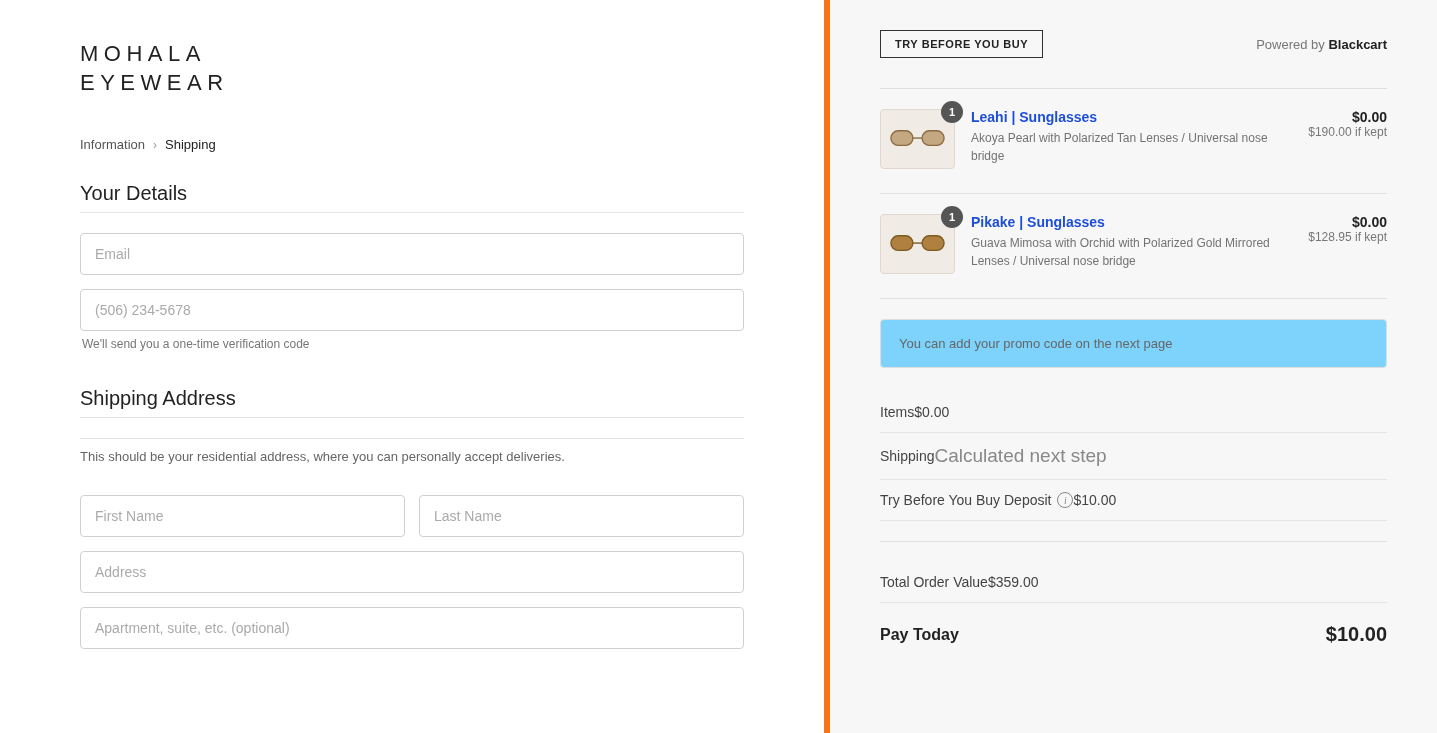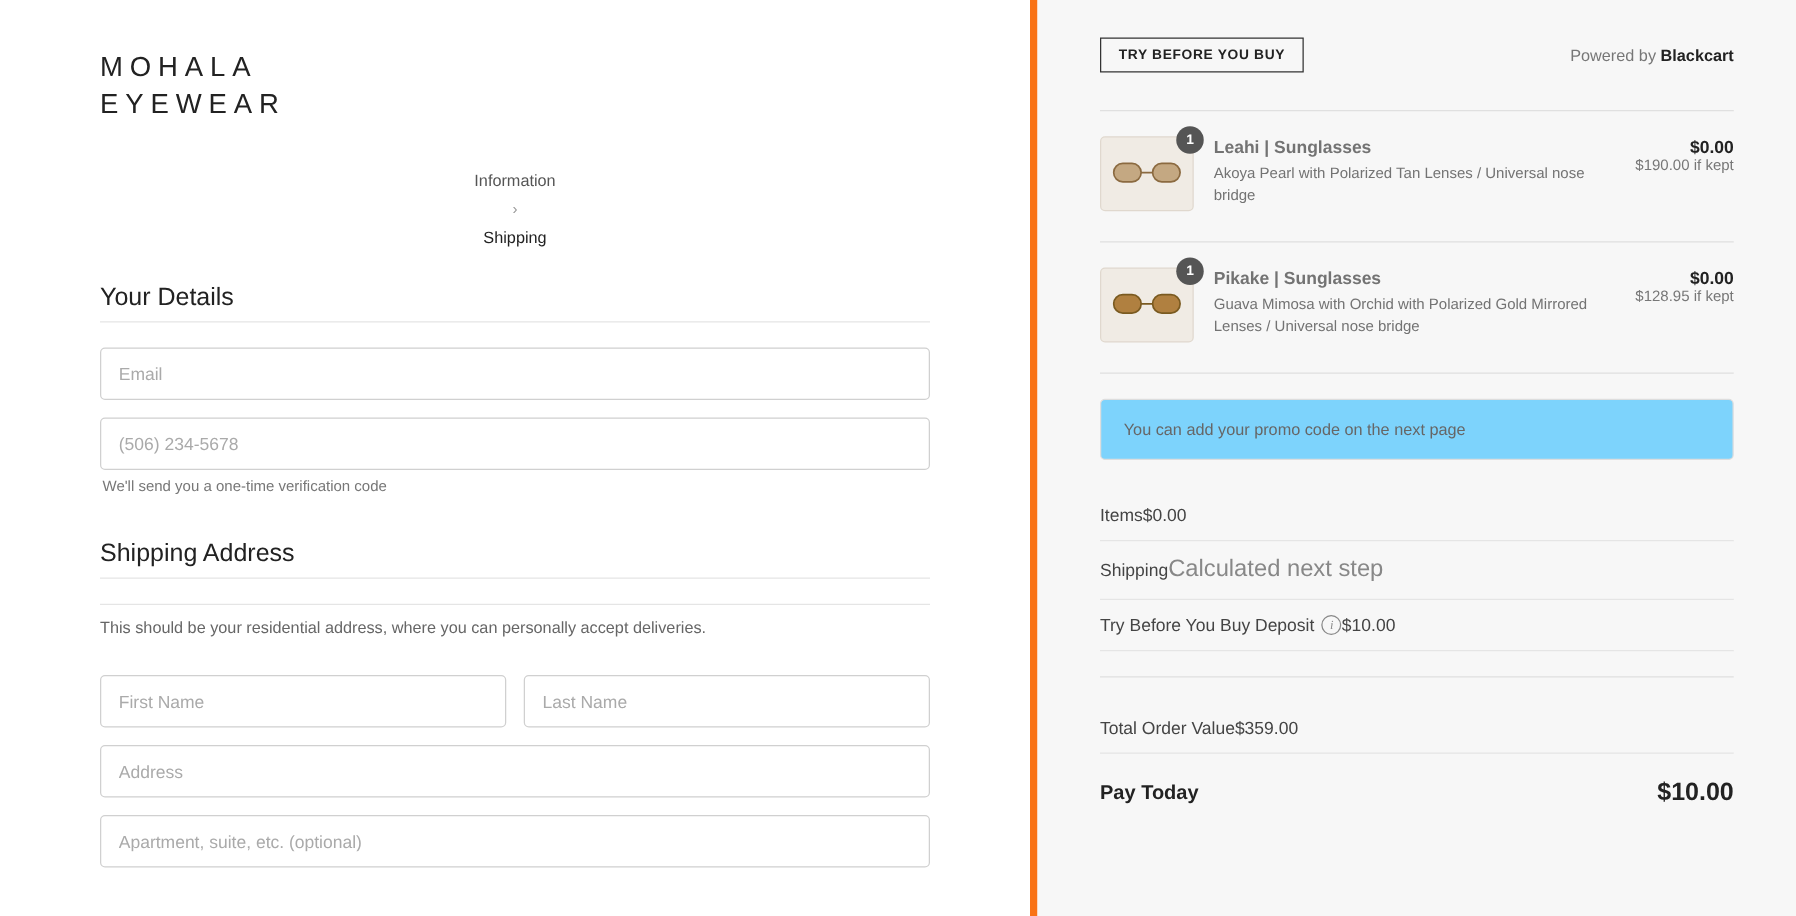--- a/index.html
+++ b/index.html
@@ -33,21 +33,20 @@
       line-height: 1.3;
     }
 
     .breadcrumb {
       display: flex;
       align-items: center;
       gap: 8px;
       margin-bottom: 30px;
       font-size: 13px;
       color: #666;
-      flex-direction: column;
     }
     .breadcrumb-item {
       color: #555;
     }
     .breadcrumb-item.active {
       color: #222;
     }
     .breadcrumb-separator {
       color: #999;
       font-size: 12px;
@@ -190,21 +189,21 @@
       font-weight: 600;
     }
 
     .product-details {
       flex: 1;
     }
 
     .product-name {
       font-size: 14px;
       font-weight: 600;
-      color: #737373;
+      color: #1d4ed8;
       margin-bottom: 4px;
     }
 
     .product-variant {
       font-size: 12px;
       color: #737373;
       line-height: 1.5;
     }
 
     .product-pricing {

